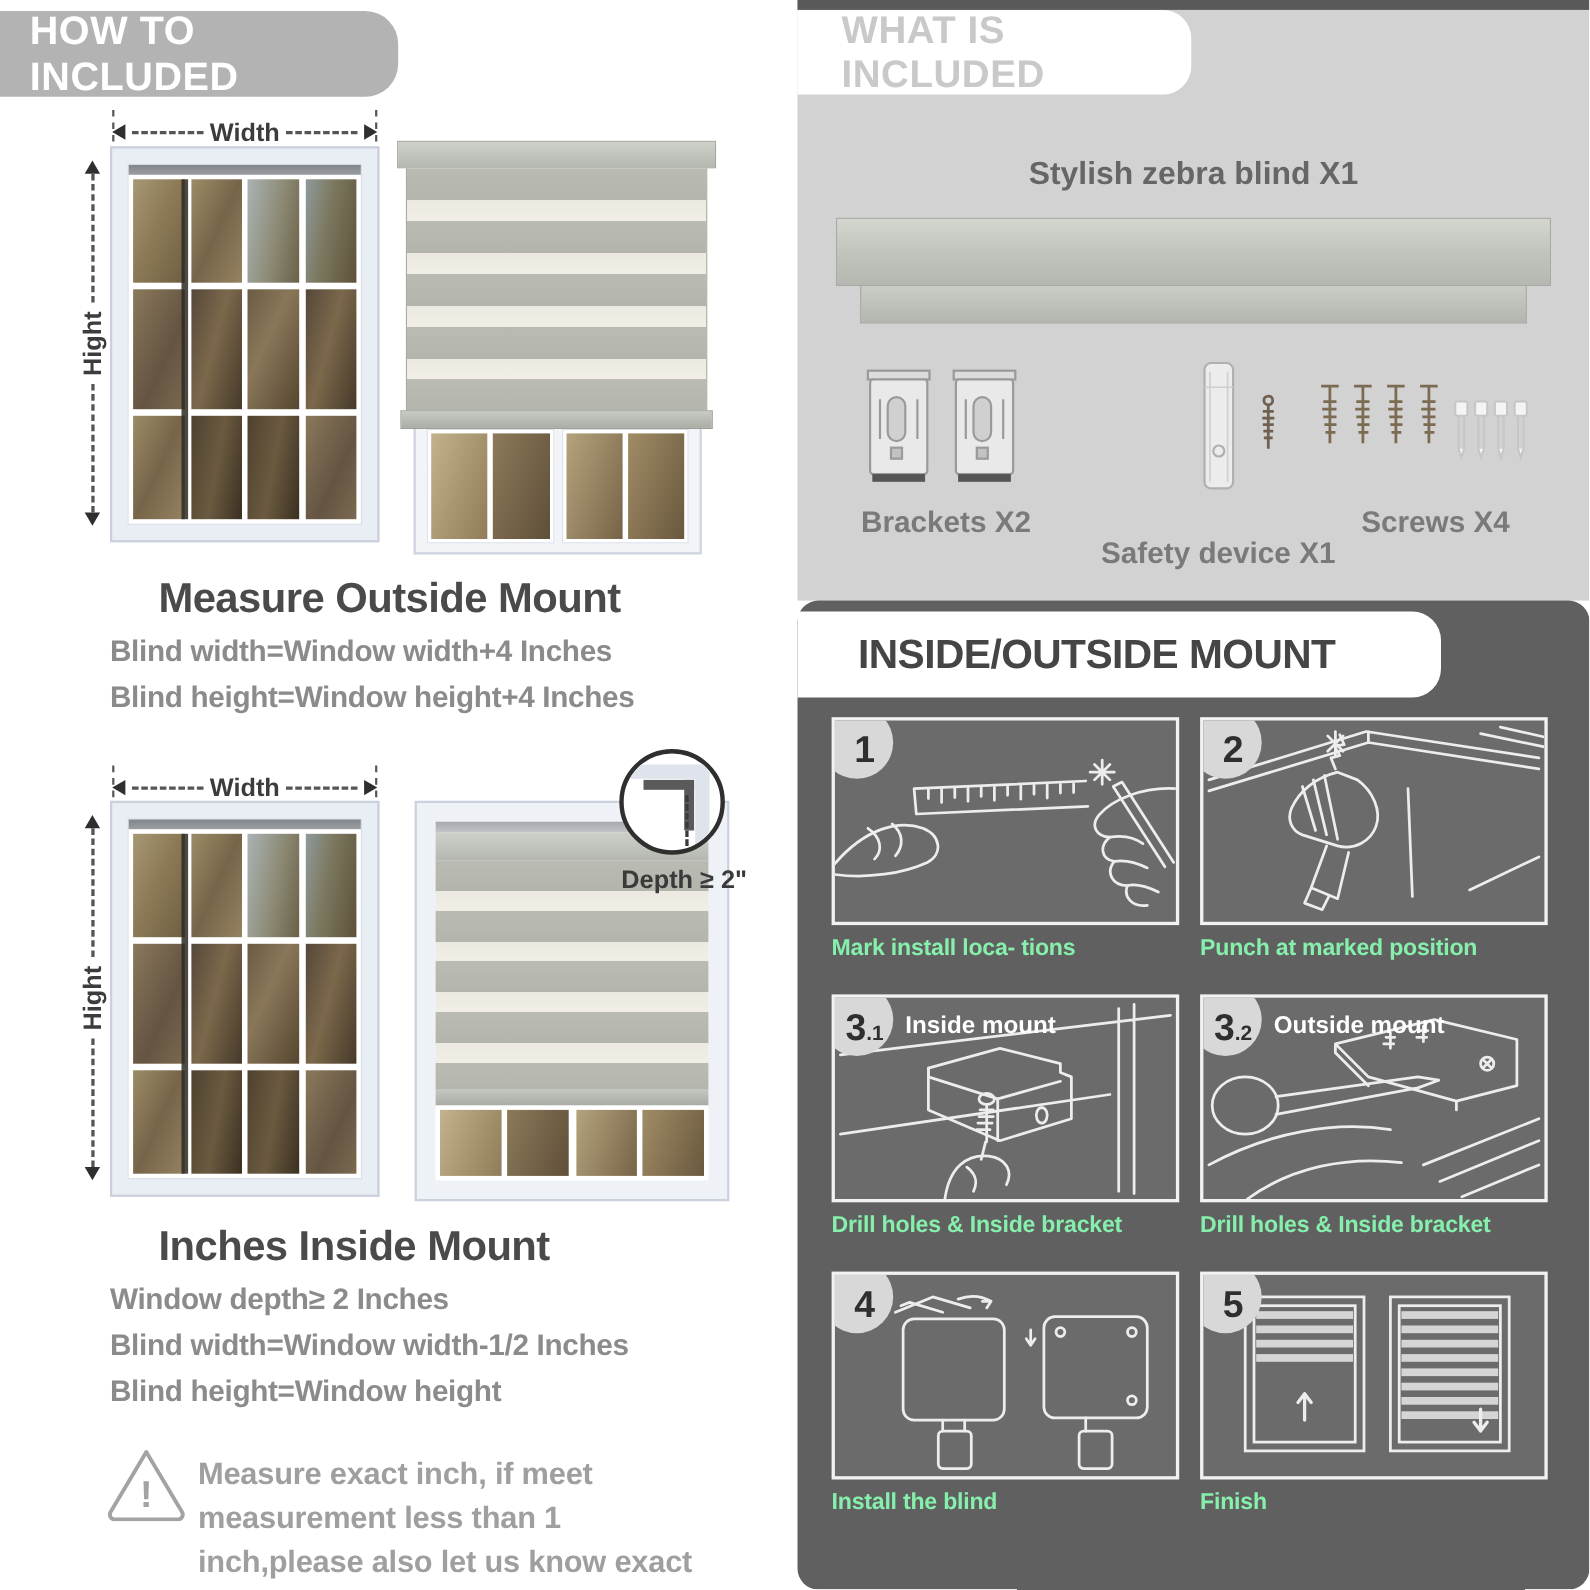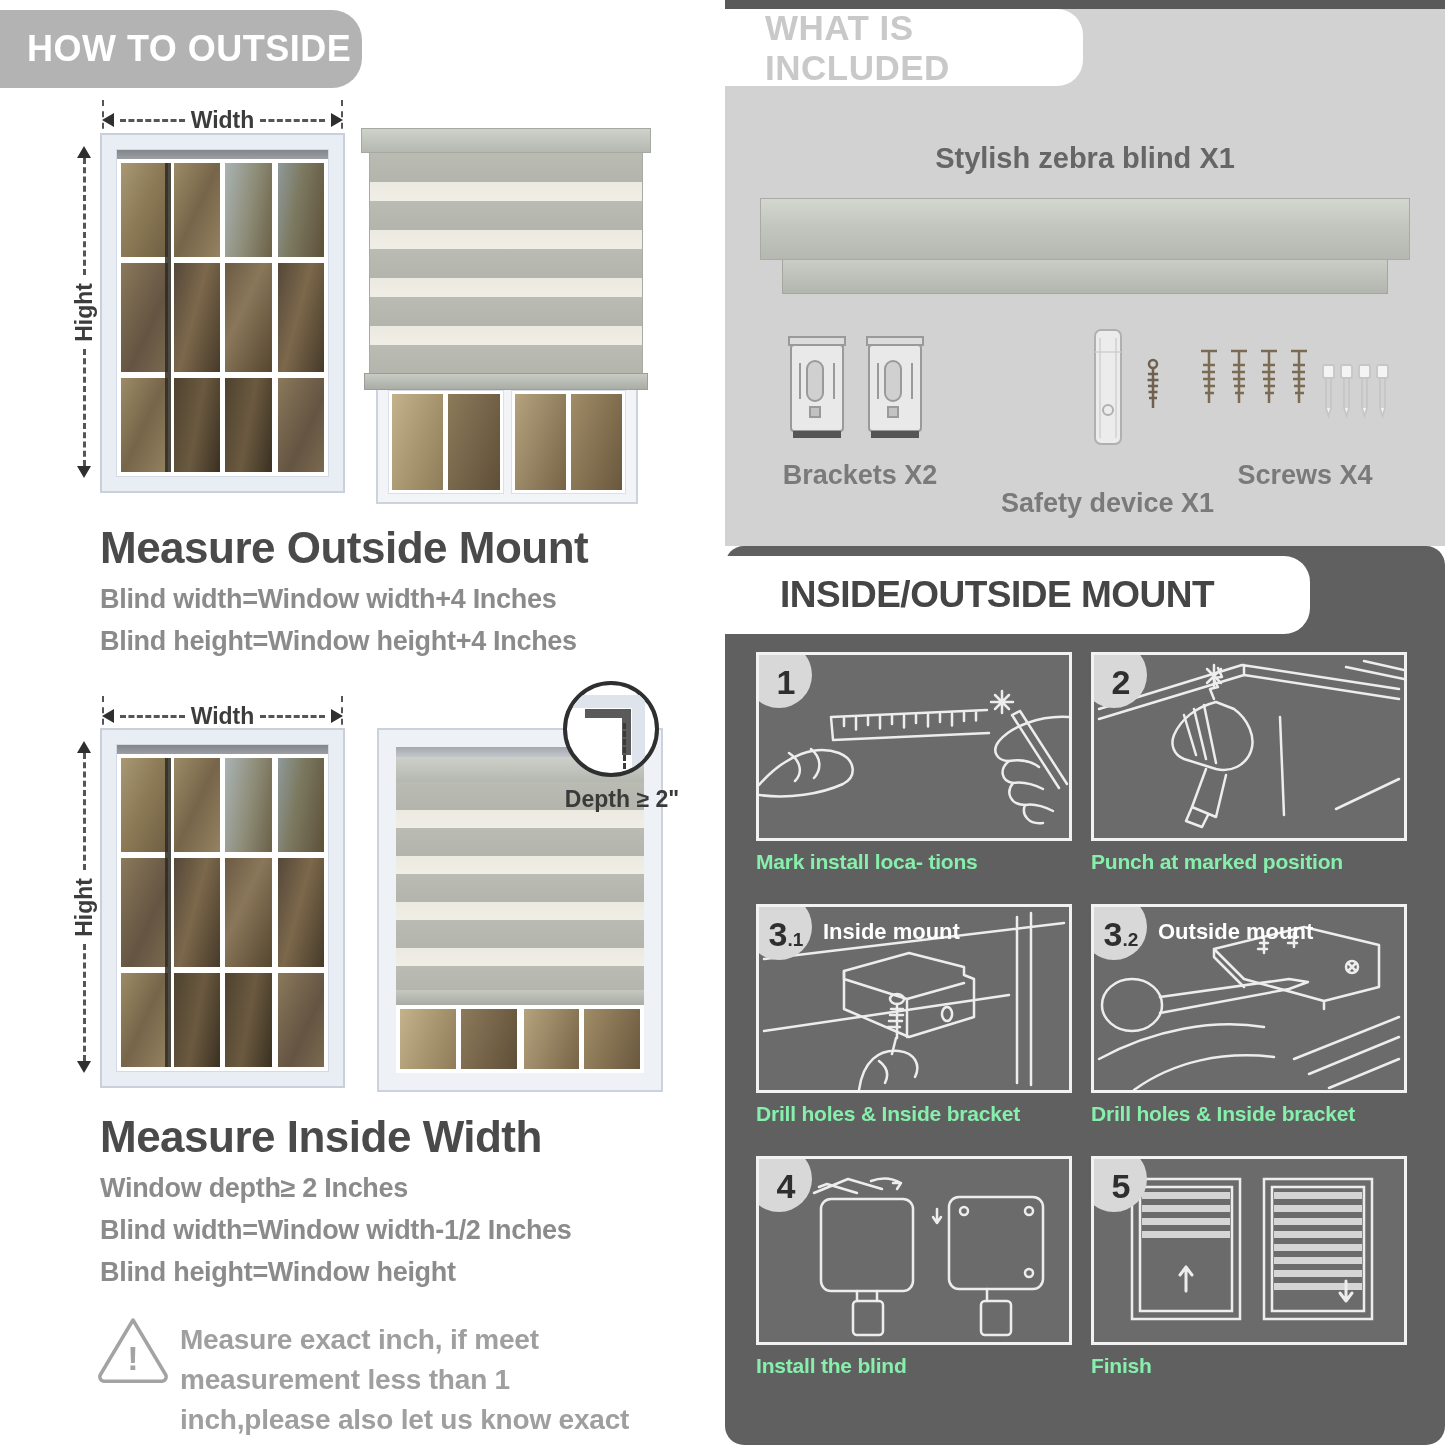--- a/index.html
+++ b/index.html
@@ -72,21 +72,21 @@
   .w2-sash { flex:1; display:grid; grid-template-columns:1fr 1fr; gap:5px; }
 
   .mag { position:absolute; left:563px; top:681px; width:96px; height:96px; border-radius:50%; border:4px solid #2f2f2f;
          background:#ffffff; overflow:hidden; z-index:6; }
   .mag-c1 { position:absolute; right:10px; top:10px; width:72px; height:72px; border-top:13px solid #dfe4ec; border-right:13px solid #dfe4ec; }
   .mag-c2 { position:absolute; right:24px; top:24px; width:46px; height:46px; border-top:9px solid #5a5a5a; border-right:9px solid #5a5a5a; }
   .mag-dash { position:absolute; right:29px; top:38px; height:46px; border-left:3px dashed #3a3a3a; }
   .depth-label { position:absolute; left:556px; top:786px; width:132px; text-align:center; font-size:23px; font-weight:700; color:#3a3a3a; z-index:6; }
 
   .tb { position:absolute; left:100px; width:600px; }
-  .tb .tb-title { font-size:44px; font-weight:700; color:#4a4a4a; letter-spacing:-.5px; }
+  .tb .tb-title { font-size:38px; font-weight:700; color:#4a4a4a; letter-spacing:-.5px;margin-left:44px; }
   .tb .tb-line { margin-top:11px; font-size:27px; font-weight:700; color:#8b8b8b; letter-spacing:-.3px; }
 
   .warn-tri { position:absolute; left:95px; top:1313px; }
   .warn-text { position:absolute; left:180px; top:1320px; width:466px; font-size:28px; font-weight:700; color:#9f9f9f; line-height:1.42; letter-spacing:-.2px; }
 
   
   .right-col { position:absolute; left:725px; top:0; width:720px; height:1445px; }
   .included-section { position:absolute; top:0; left:0; width:720px; height:546px; background:#d2d2d2;padding-left:40px; }
   .topbar { position:absolute; top:0; left:0; right:0; height:9px; background:#595959; }
   .inc-title { position:absolute; top:9px; left:0; width:358px; height:77px; background:#ffffff; border-radius:0 26px 26px 0;
@@ -113,21 +113,21 @@
   .art { position:absolute; inset:0; width:100%; height:100%; }
 </style>
 </head>
 <body>
 
 <div class="stage">
 
   <div class="left-col">
 
     <div class="htm-box">
-      <span>HOW TO OUTSIDE</span>
+      <span>HOW TO INCLUDED</span>
     </div>
 
     <div class="harrow" style="left:102px; top:108px; width:241px;">
       <span class="tri-l"></span>
       <span class="dash"></span>
       <span class="lab">Width</span>
       <span class="dash"></span>
       <span class="tri-r"></span>
     </div>
     <div class="varrow" style="left:72px; top:146px; height:332px;">
@@ -246,21 +246,21 @@
       </div>
     </div>
     <div class="mag">
       <div class="mag-c1"></div>
       <div class="mag-c2"></div>
       <div class="mag-dash"></div>
     </div>
     <div class="depth-label">Depth ≥ 2"</div>
 
     <div class="tb" style="top:1112px;">
-      <div class="tb-title">Measure Inside Width</div>
+      <div class="tb-title">Inches Inside Mount</div>
       <div class="tb-line">Window depth≥ 2 Inches</div>
       <div class="tb-line">Blind width=Window width-1/2 Inches</div>
       <div class="tb-line">Blind height=Window height</div>
     </div>
 
     <svg class="warn-tri" width="76" height="70" viewBox="0 0 76 70">
       <path d="M38 7 L70.5 61.5 a4.5 4.5 0 0 1 -3.9 6.8 H9.4 a4.5 4.5 0 0 1 -3.9 -6.8 Z" fill="none" stroke="#a3a3a3" stroke-width="3.5" stroke-linejoin="round"></path>
       <text x="38" y="57" text-anchor="middle" font-size="34" font-weight="bold" fill="#a3a3a3">!</text>
     </svg>
     <div class="warn-text">Measure exact inch, if meet measurement less than 1 inch,please also let us know exact measurement, please do not leave it</div>

